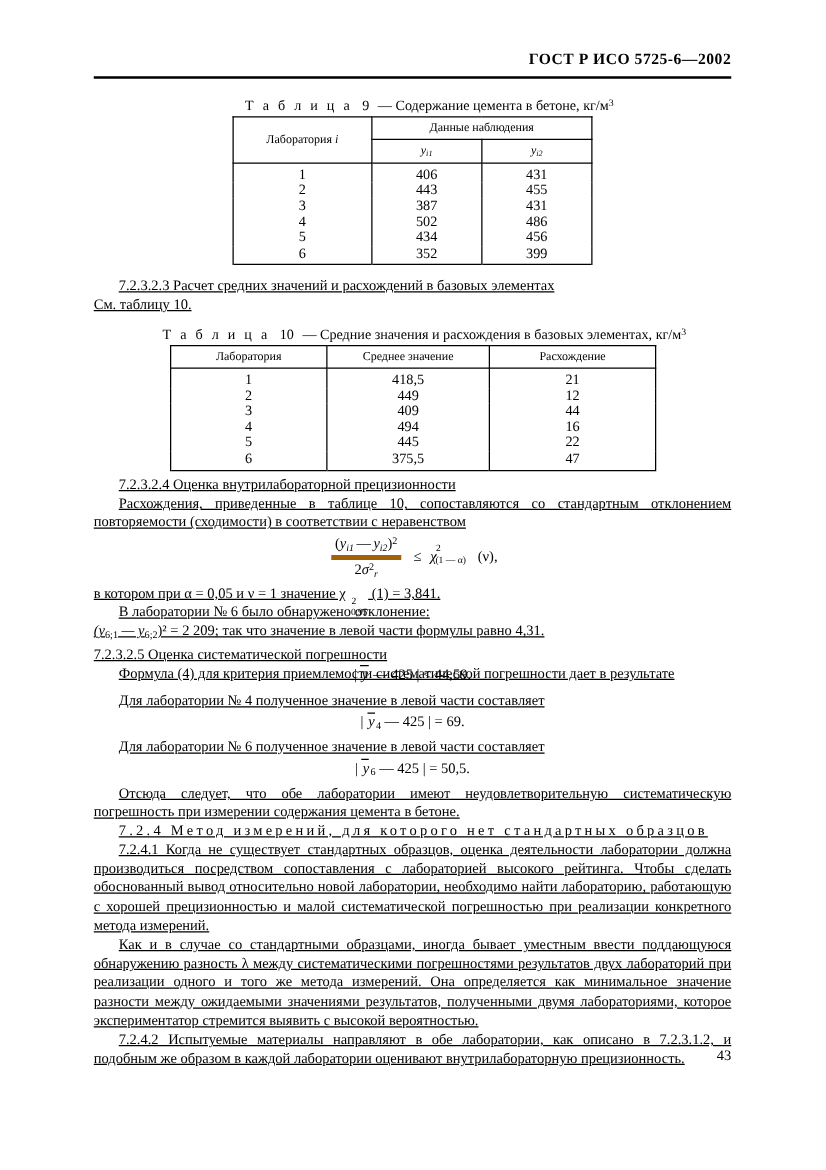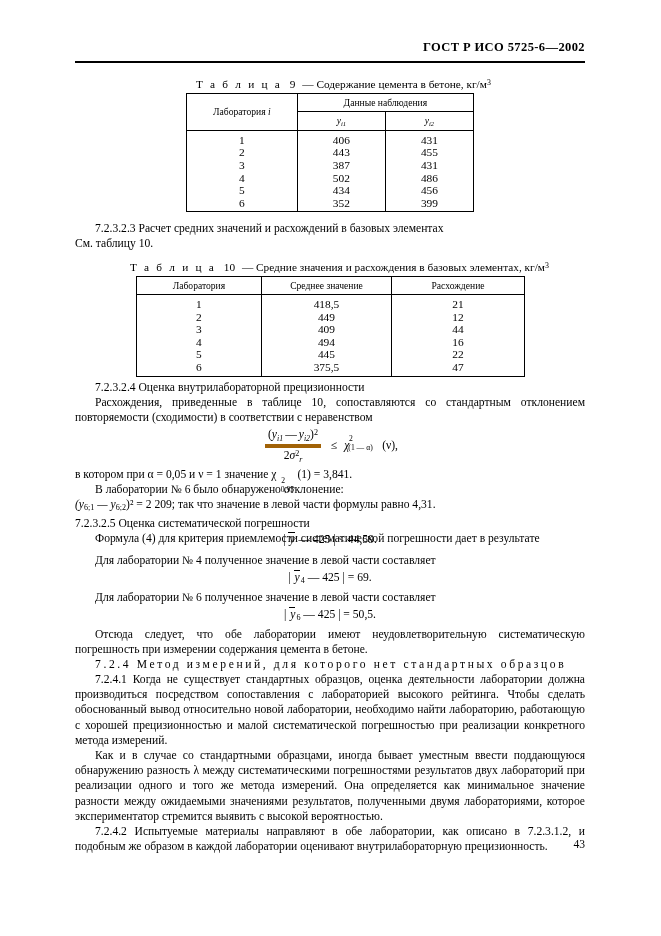--- a/index.html
+++ b/index.html
@@ -46,20 +46,21 @@
   .tblock {
     position: absolute;
     left: 75px;
     width: 510px;
     font-size: 11.6px;
     line-height: 15.2px;
     text-align: justify;
   }
   .tblock p {
     margin: 0;
+    text-decoration: underline;
   }
   .indent {
     text-indent: 20px;
   }
   .nojust {
     text-align: left;
   }
   .spaced {
     letter-spacing: 2.6px;
   }

